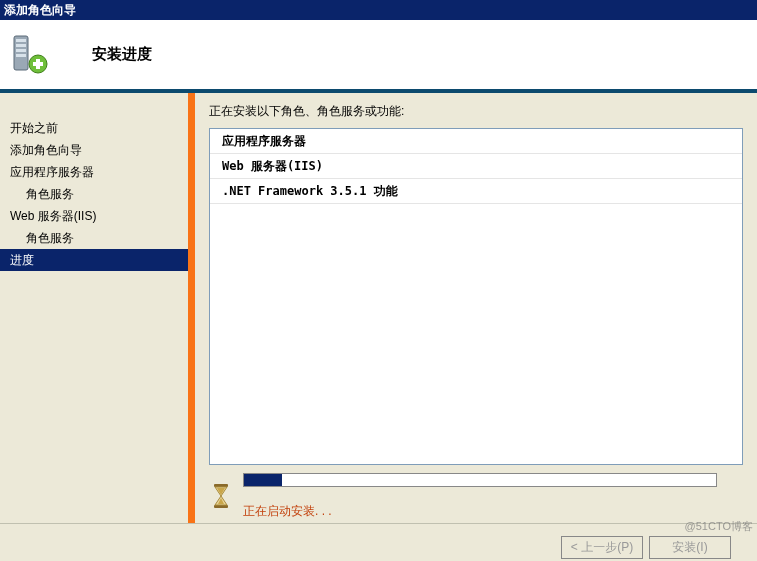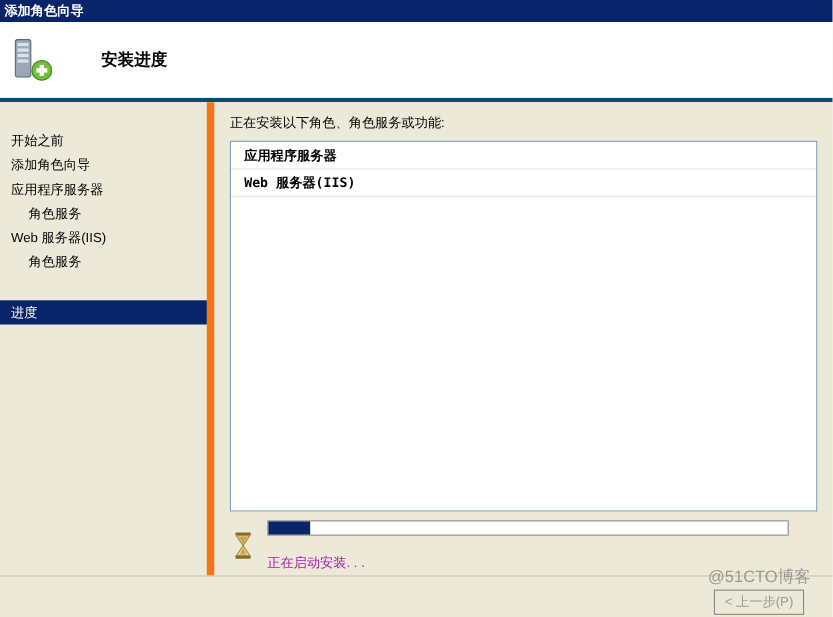--- a/index.html
+++ b/index.html
@@ -55,21 +55,20 @@
       height: 22px;
       line-height: 22px;
       padding-left: 10px;
       color: #000;
       cursor: default;
     }
     .sidebar-item.indent { padding-left: 26px; font-family: Liberation Serif, serif; }
     .sidebar-item.active {
       background: #0a246a;
       color: #fff;
-      margin-top: 24px;
     }
     .main-pane {
       flex: 1;
       background: #ece9d8;
       padding: 10px 14px 4px 14px;
       display: flex;
       flex-direction: column;
     }
     .instruction-text {
       margin-bottom: 8px;
@@ -109,21 +108,21 @@
       position: relative;
     }
     .progress-fill {
       position: absolute;
       left: 0; top: 0; bottom: 0;
       width: 8%;
       background: #0a246a;
     }
     .progress-text {
       margin-top: 16px;
-      color: #a21caf;
+      color: #c2410c;
     }
     .button-bar {
       height: 48px;
       background: #ece9d8;
       border-top: 1px solid #c0c0b0;
       display: flex;
       justify-content: flex-end;
       align-items: center;
       padding-right: 26px;
       gap: 6px;
@@ -135,24 +134,24 @@
       background: #ece9d8;
       font-size: 12px;
       font-family: inherit;
       color: #888;
       cursor: default;
       padding: 0 6px;
     }
     .btn[disabled] { color: #999; }
     .watermark {
       position: absolute;
-      right: 20px;
+      right: 4px;
       bottom: 27px;
       color: rgba(120,120,120,0.7);
-      font-size: 15px;
+      font-size: 11px;
       pointer-events: none;
     }
   </style>
 </head>
 <body>
 
 <div class="titlebar">
   <span>添加角色向导</span>
 </div>
 
@@ -182,20 +181,21 @@
     <div class="sidebar-item indent">角色服务</div>
     <div class="sidebar-item active">进度</div>
   </div>
 
   <div class="main-pane">
     <div class="instruction-text">正在安装以下角色、角色服务或功能:</div>
 
     <div class="list-box">
       <div class="list-group-header">应用程序服务器</div>
       <div class="list-group-header">Web 服务器(IIS)</div>
+      <div class="list-group-header">.NET Framework 3.5.1 功能</div>
     </div>
 
     <div class="progress-row">
       <div class="hourglass-icon">
         <svg viewBox="0 0 20 26" width="20" height="26">
           <rect x="3" y="1" width="14" height="3" rx="1" fill="#8a6a2a"></rect>
           <rect x="3" y="22" width="14" height="3" rx="1" fill="#8a6a2a"></rect>
           <path d="M4 4 L16 4 L10 13 L16 22 L4 22 L10 13 Z" fill="#e8d59a" stroke="#a88a3a"></path>
           <path d="M6 5 L14 5 L10 12 Z" fill="#c9a64a"></path>
           <path d="M7 21 L13 21 L10 15 Z" fill="#c9a64a"></path>
@@ -206,15 +206,16 @@
           <div class="progress-fill"></div>
         </div>
         <div class="progress-text">正在启动安装. . .</div>
       </div>
     </div>
   </div>
 </div>
 
 <div class="button-bar">
   <button class="btn" disabled="">&lt; 上一步(P)</button>
+  <button class="btn" disabled="">安装(I)</button>
 </div>
 
 <div class="watermark">@51CTO博客</div>
 
 </body></html>

